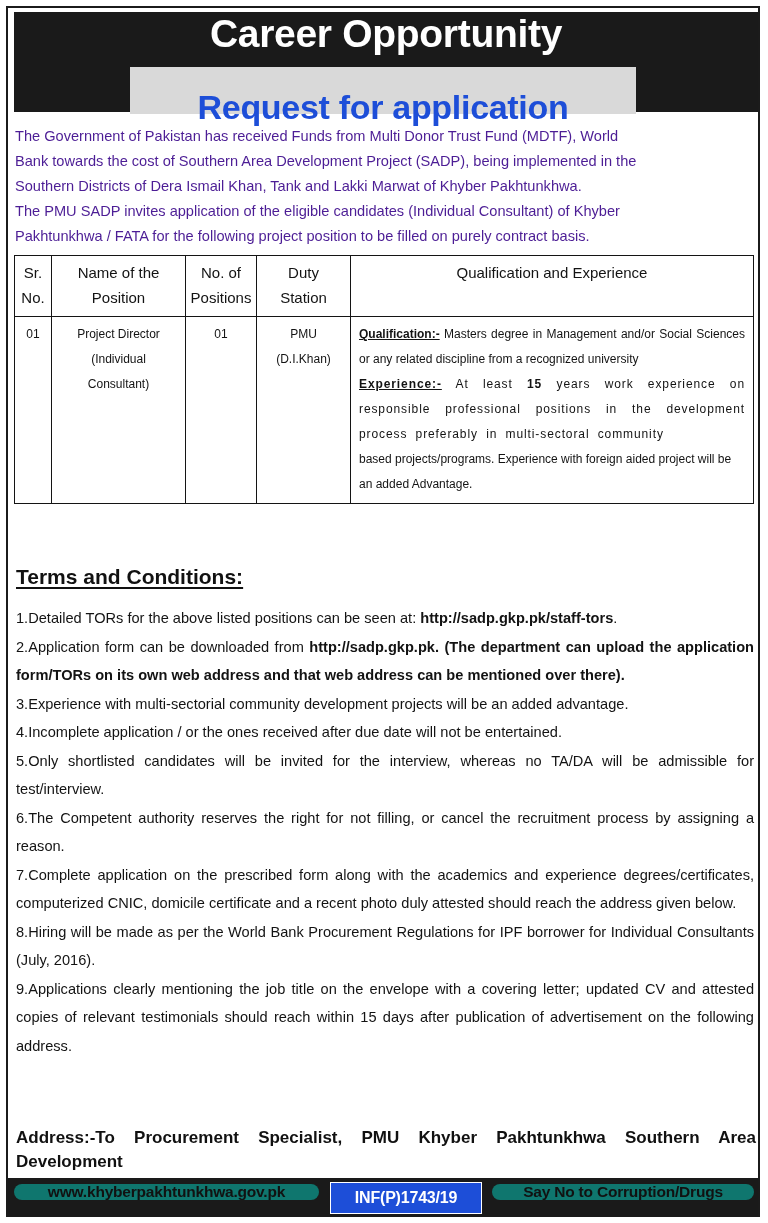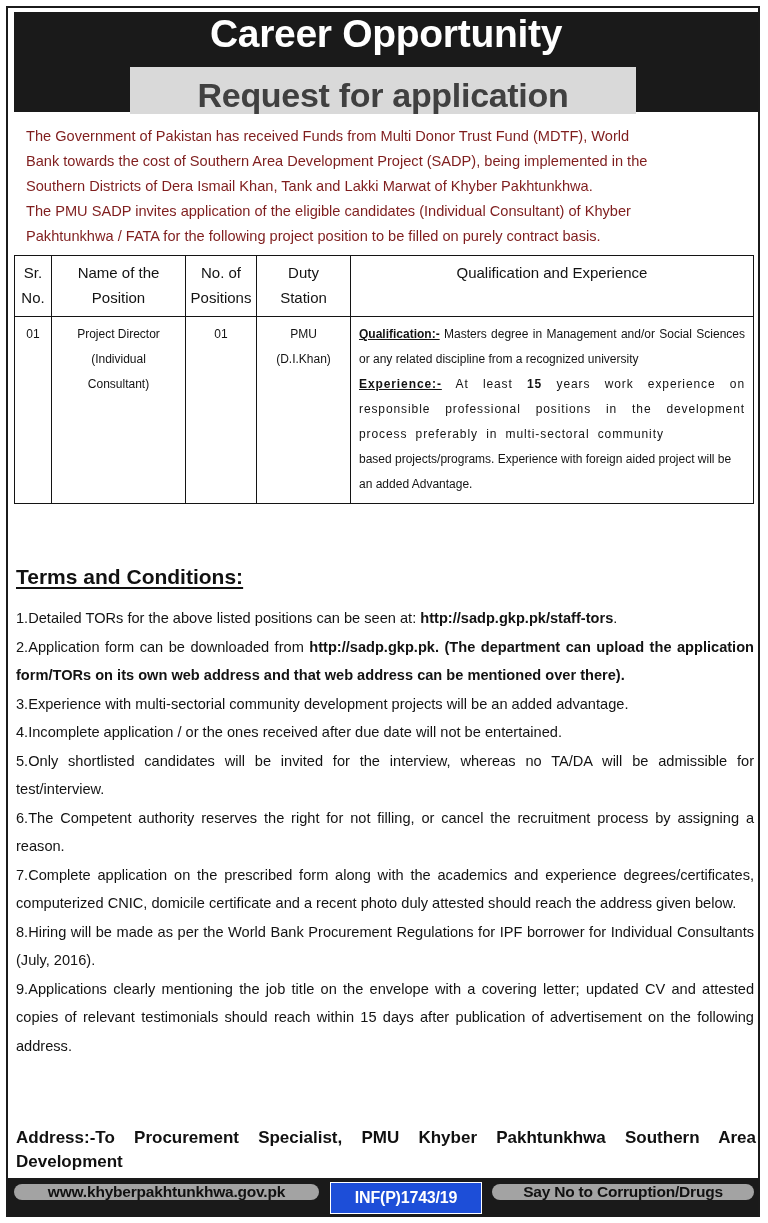--- a/index.html
+++ b/index.html
@@ -43,37 +43,37 @@
     line-height: 1.05;
   }
   .header-sub-box {
     position: absolute;
     left: 130px; top: 67px;
     width: 506px; height: 47px;
     background: #d9d9d9;
   }
   .header-sub-text {
     position: absolute;
-    left: 130px; top: 72px;
+    left: 130px; top: 84px;
     width: 506px;
     text-align: center;
-    color: #404040;
+    color: #1d4ed8;
     font-size: 34px;
     font-weight: bold;
     letter-spacing: -0.3px;
     line-height: 46px;
   }
 
   
   .intro {
     position: absolute;
-    left: 26px; top: 124px;
+    left: 15px; top: 124px;
     width: 740px;
     font-size: 14.6px;
-    color: #7f1d1d;
+    color: #4c1d95;
     line-height: 25px;
     text-align: justify;
     text-justify: inter-word;
   }
   .intro p { margin: 0; }
   .intro p.lastline { text-align: left; }
 
   
   .jobtable {
     position: absolute;
@@ -160,21 +160,21 @@
   .footer-band {
     position: absolute;
     left: 8px; top: 1178px;
     width: 750px; height: 39px;
     background: #1a1a1a;
   }
   .pill {
     position: absolute;
     top: 1184px;
     height: 16px;
-    background: #a3a3a3;
+    background: #0f766e;
     border-radius: 14px;
     color: #111111;
     font-size: 15.5px;
     font-weight: bold;
     display: flex;
     align-items: center;
     justify-content: center;
     letter-spacing: -0.2px;
   }
   .pill-web  { left: 14px;  width: 305px; }

